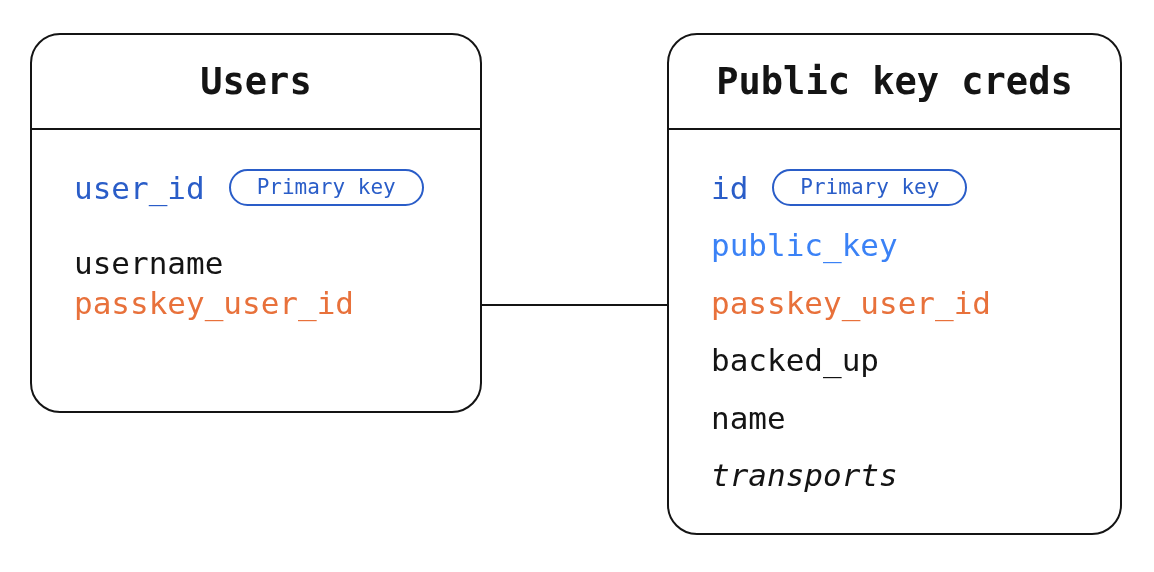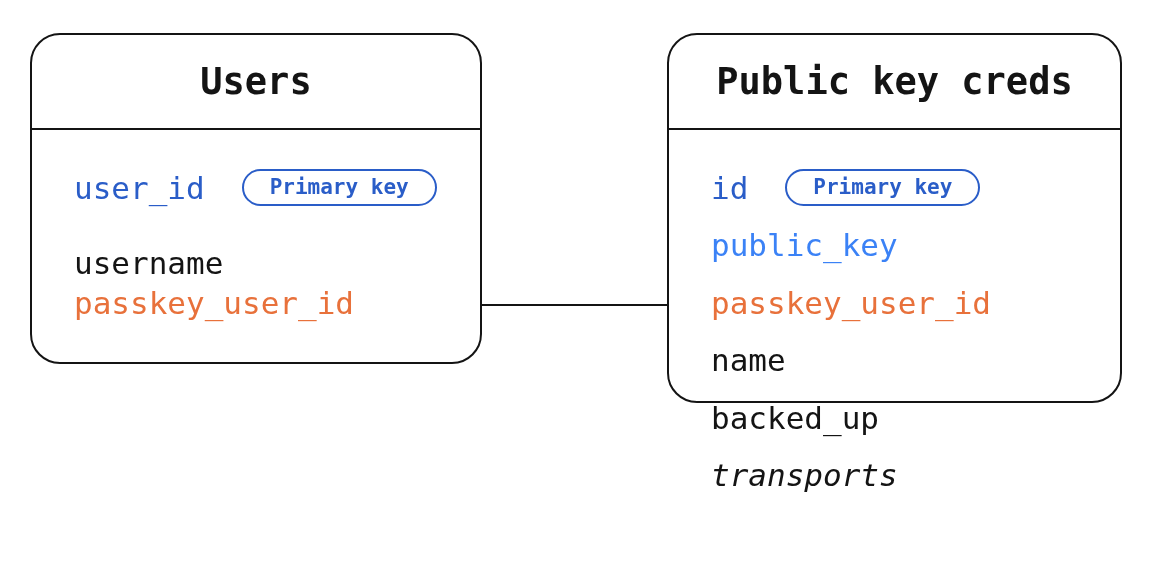--- a/index.html
+++ b/index.html
@@ -11,53 +11,52 @@
     font-family: "DejaVu Sans Mono", monospace;
     overflow: hidden;
   }
   .table-box {
     position: absolute;
     box-sizing: border-box;
     background: #ffffff;
     border: 2px solid #141414;
     border-radius: 30px;
   }
-  .table-box.users { left: 30px;  top: 33px; width: 452px; height: 331px; }
-  .table-box.creds { left: 667px; top: 33px; width: 455px; height: 370px; }
+  .table-box.users { left: 30px;  top: 33px; width: 452px; height: 380px; }
+  .table-box.creds { left: 667px; top: 33px; width: 455px; height: 502px; }
   .table-title {
     height: 93px;
     border-bottom: 2px solid #141414;
     display: flex;
     align-items: center;
     justify-content: center;
     font-size: 37px;
     font-weight: bold;
     color: #141414;
   }
   .fields { padding: 29px 10px 0 42px; }
   .field-row {
     height: 57.5px;
     display: flex;
     align-items: center;
     font-size: 31px;
     white-space: nowrap;
-    gap: 13px;
   }
   .badge {
     margin-left: 24px;
     display: inline-flex;
     align-items: center;
     box-sizing: border-box;
     height: 37px;
     padding: 0 26px;
     border: 2px solid #2A5DC8;
     border-radius: 999px;
     color: #2A5DC8;
     font-size: 21px;
-    font-weight: bold;
+    font-weight: normal;
     line-height: 1;
   }
   .connector {
     position: absolute;
     left: 481px;
     top: 304px;
     width: 186px;
     height: 2px;
     background: #141414;
   }
@@ -92,24 +91,24 @@
           <span class="field-name" style="color: rgb(42, 93, 200); text-align: right;">id</span>
           <span class="badge">Primary key</span>
         </div>
         <div class="field-row">
           <span class="field-name" style="color: #3b82f6;">public_key</span>
         </div>
         <div class="field-row">
           <span class="field-name" style="color: rgb(232, 113, 59);">passkey_user_id</span>
         </div>
         <div class="field-row">
-          <span class="field-name" style="color: rgb(20, 20, 20);">name</span>
+          <span class="field-name" style="color: rgb(20, 20, 20);">backed_up</span>
         </div>
         <div class="field-row">
-          <span class="field-name" style="color: rgb(20, 20, 20);">backed_up</span>
+          <span class="field-name" style="color: rgb(20, 20, 20);">name</span>
         </div>
         <div class="field-row">
           <span class="field-name" style="color: rgb(20, 20, 20); font-style: italic;">transports</span>
         </div>
       </div>
   </div>
 
 </div>
 
 </body></html>

